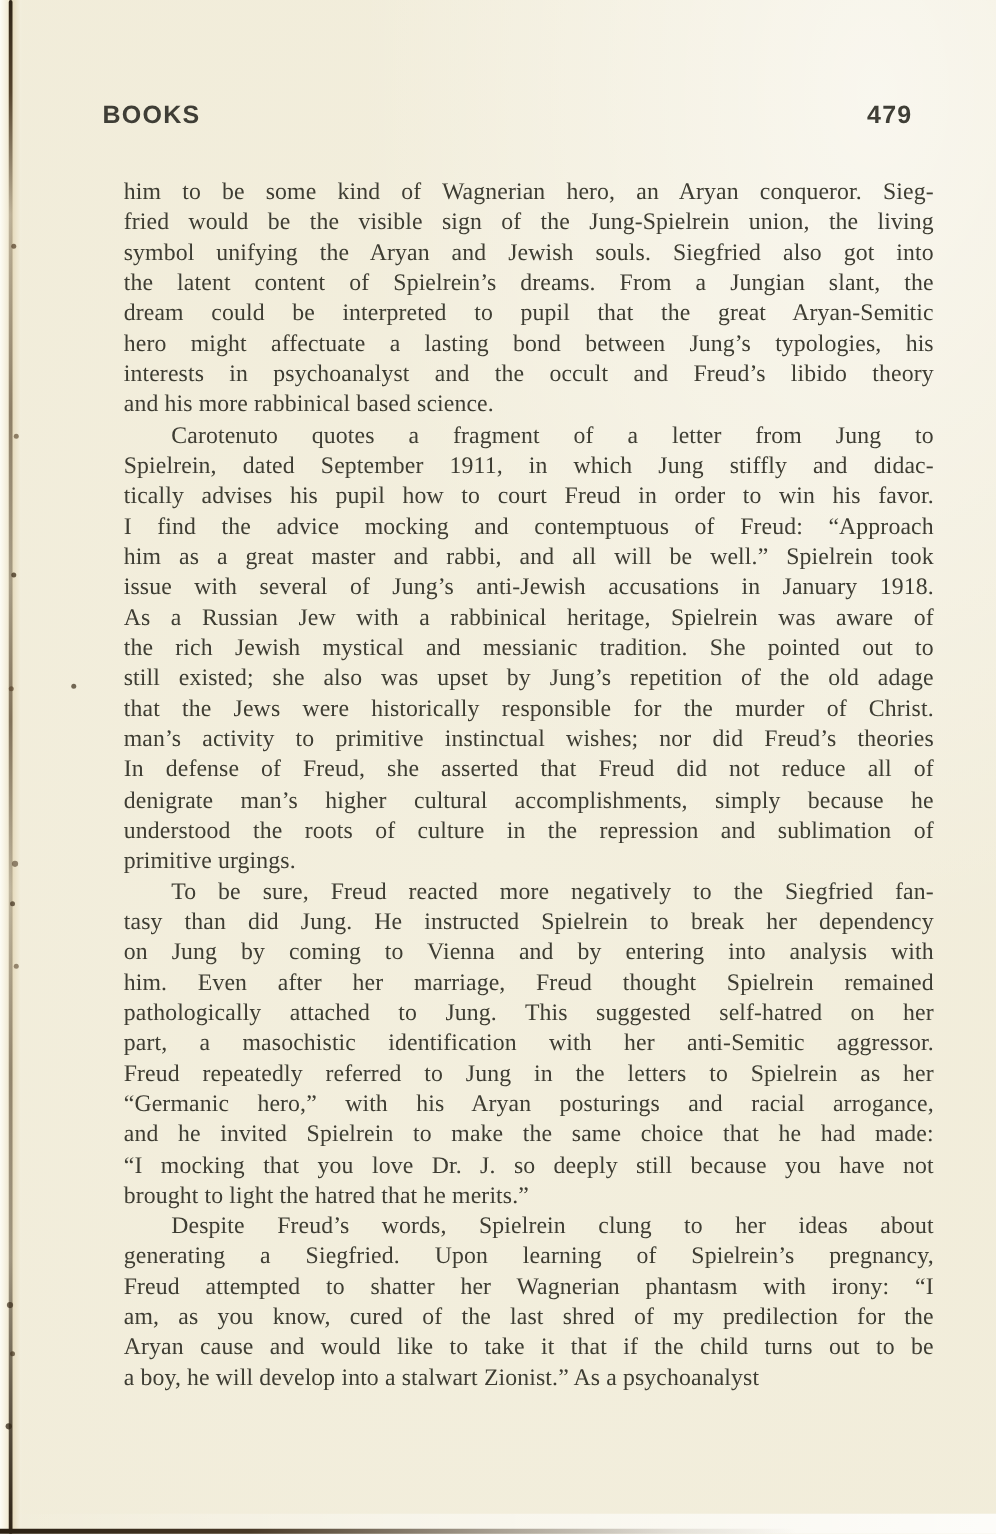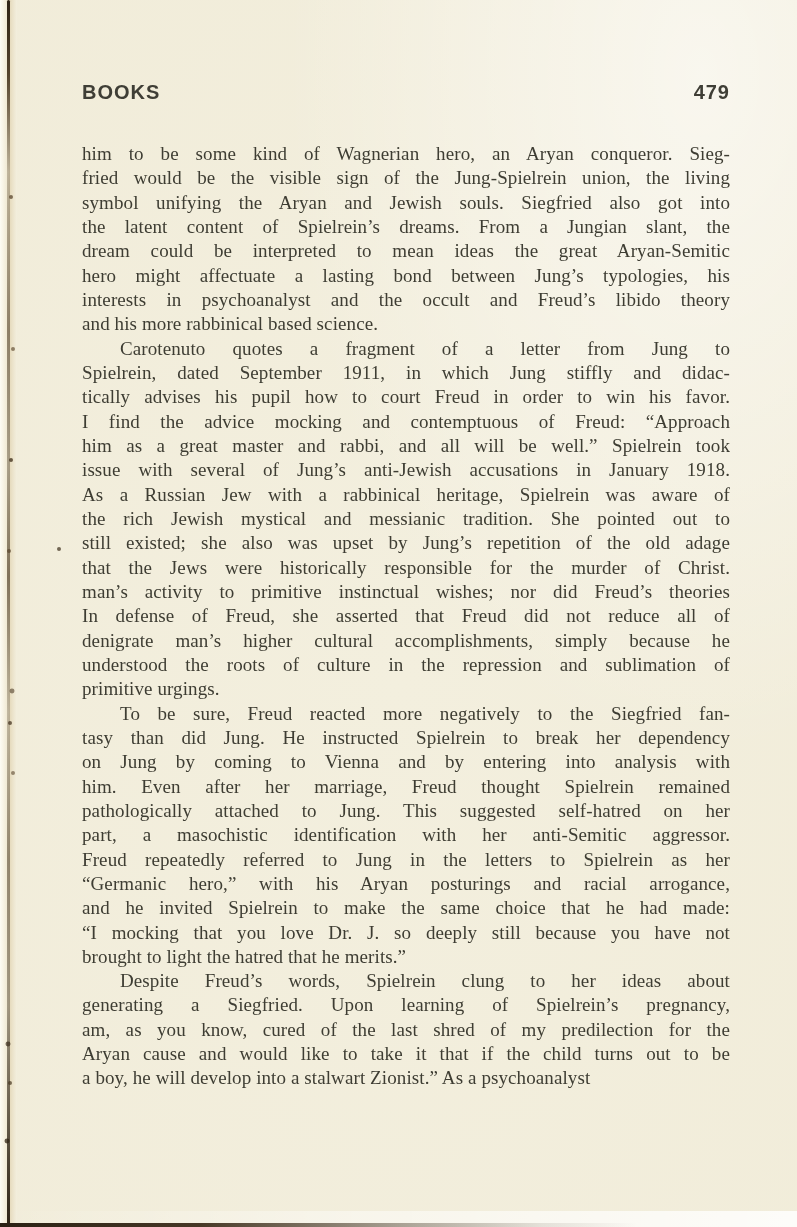--- a/index.html
+++ b/index.html
@@ -72,21 +72,21 @@
   .header {
     position: absolute; left: 82px; top: 81px; width: 648px;
     display: flex; justify-content: space-between; align-items: center;
     font-family: "Liberation Sans", sans-serif;
     font-size: 20px; font-weight: 700; letter-spacing: 1px;
     color: #3f3e36;
   }
 
   
   .text-block {
-    position: absolute; left: 82px; top: 142px; width: 648px;
+    position: absolute; left: 99px; top: 142px; width: 648px;
     font-size: 19px; line-height: 24.33px;
     color: #3e3d33;
     letter-spacing: 0.1px;
   }
   .para { margin: 0; }
   .line { text-align: justify; }
   .line.j { text-align-last: justify; }
   .line.indent { text-indent: 38px; }
 </style>
 </head>
@@ -105,21 +105,21 @@
     <span>BOOKS</span>
     <span>479</span>
   </div>
 
   <div class="text-block">
       <div class="para">
         <div class="line j">him to be some kind of Wagnerian hero, an Aryan conqueror. Sieg-</div>
         <div class="line j">fried would be the visible sign of the Jung-Spielrein union, the living</div>
         <div class="line j">symbol unifying the Aryan and Jewish souls. Siegfried also got into</div>
         <div class="line j">the latent content of Spielrein’s dreams. From a Jungian slant, the</div>
-        <div class="line j">dream could be interpreted to mean ideas the great Aryan-Semitic</div>
+        <div class="line j">dream could be interpreted to pupil that the great Aryan-Semitic</div>
         <div class="line j">hero might affectuate a lasting bond between Jung’s typologies, his</div>
         <div class="line j">interests in psychoanalyst and the occult and Freud’s libido theory</div>
         <div class="line">and his more rabbinical based science.</div>
       </div>
       <div class="para">
         <div class="line j indent">Carotenuto quotes a fragment of a letter from Jung to</div>
         <div class="line j">Spielrein, dated September 1911, in which Jung stiffly and didac-</div>
         <div class="line j">tically advises his pupil how to court Freud in order to win his favor.</div>
         <div class="line j">I find the advice mocking and contemptuous of Freud: “Approach</div>
         <div class="line j">him as a great master and rabbi, and all will be well.” Spielrein took</div>
@@ -143,19 +143,20 @@
         <div class="line j">part, a masochistic identification with her anti-Semitic aggressor.</div>
         <div class="line j">Freud repeatedly referred to Jung in the letters to Spielrein as her</div>
         <div class="line j">“Germanic hero,” with his Aryan posturings and racial arrogance,</div>
         <div class="line j">and he invited Spielrein to make the same choice that he had made:</div>
         <div class="line j">“I mocking that you love Dr. J. so deeply still because you have not</div>
         <div class="line">brought to light the hatred that he merits.”</div>
       </div>
       <div class="para">
         <div class="line j indent">Despite Freud’s words, Spielrein clung to her ideas about</div>
         <div class="line j">generating a Siegfried. Upon learning of Spielrein’s pregnancy,</div>
+        <div class="line j">Freud attempted to shatter her Wagnerian phantasm with irony: “I</div>
         <div class="line j">am, as you know, cured of the last shred of my predilection for the</div>
         <div class="line j">Aryan cause and would like to take it that if the child turns out to be</div>
         <div class="line">a boy, he will develop into a stalwart Zionist.” As a psychoanalyst</div>
       </div>
     </div>
 
 </div>
 
 </body></html>

